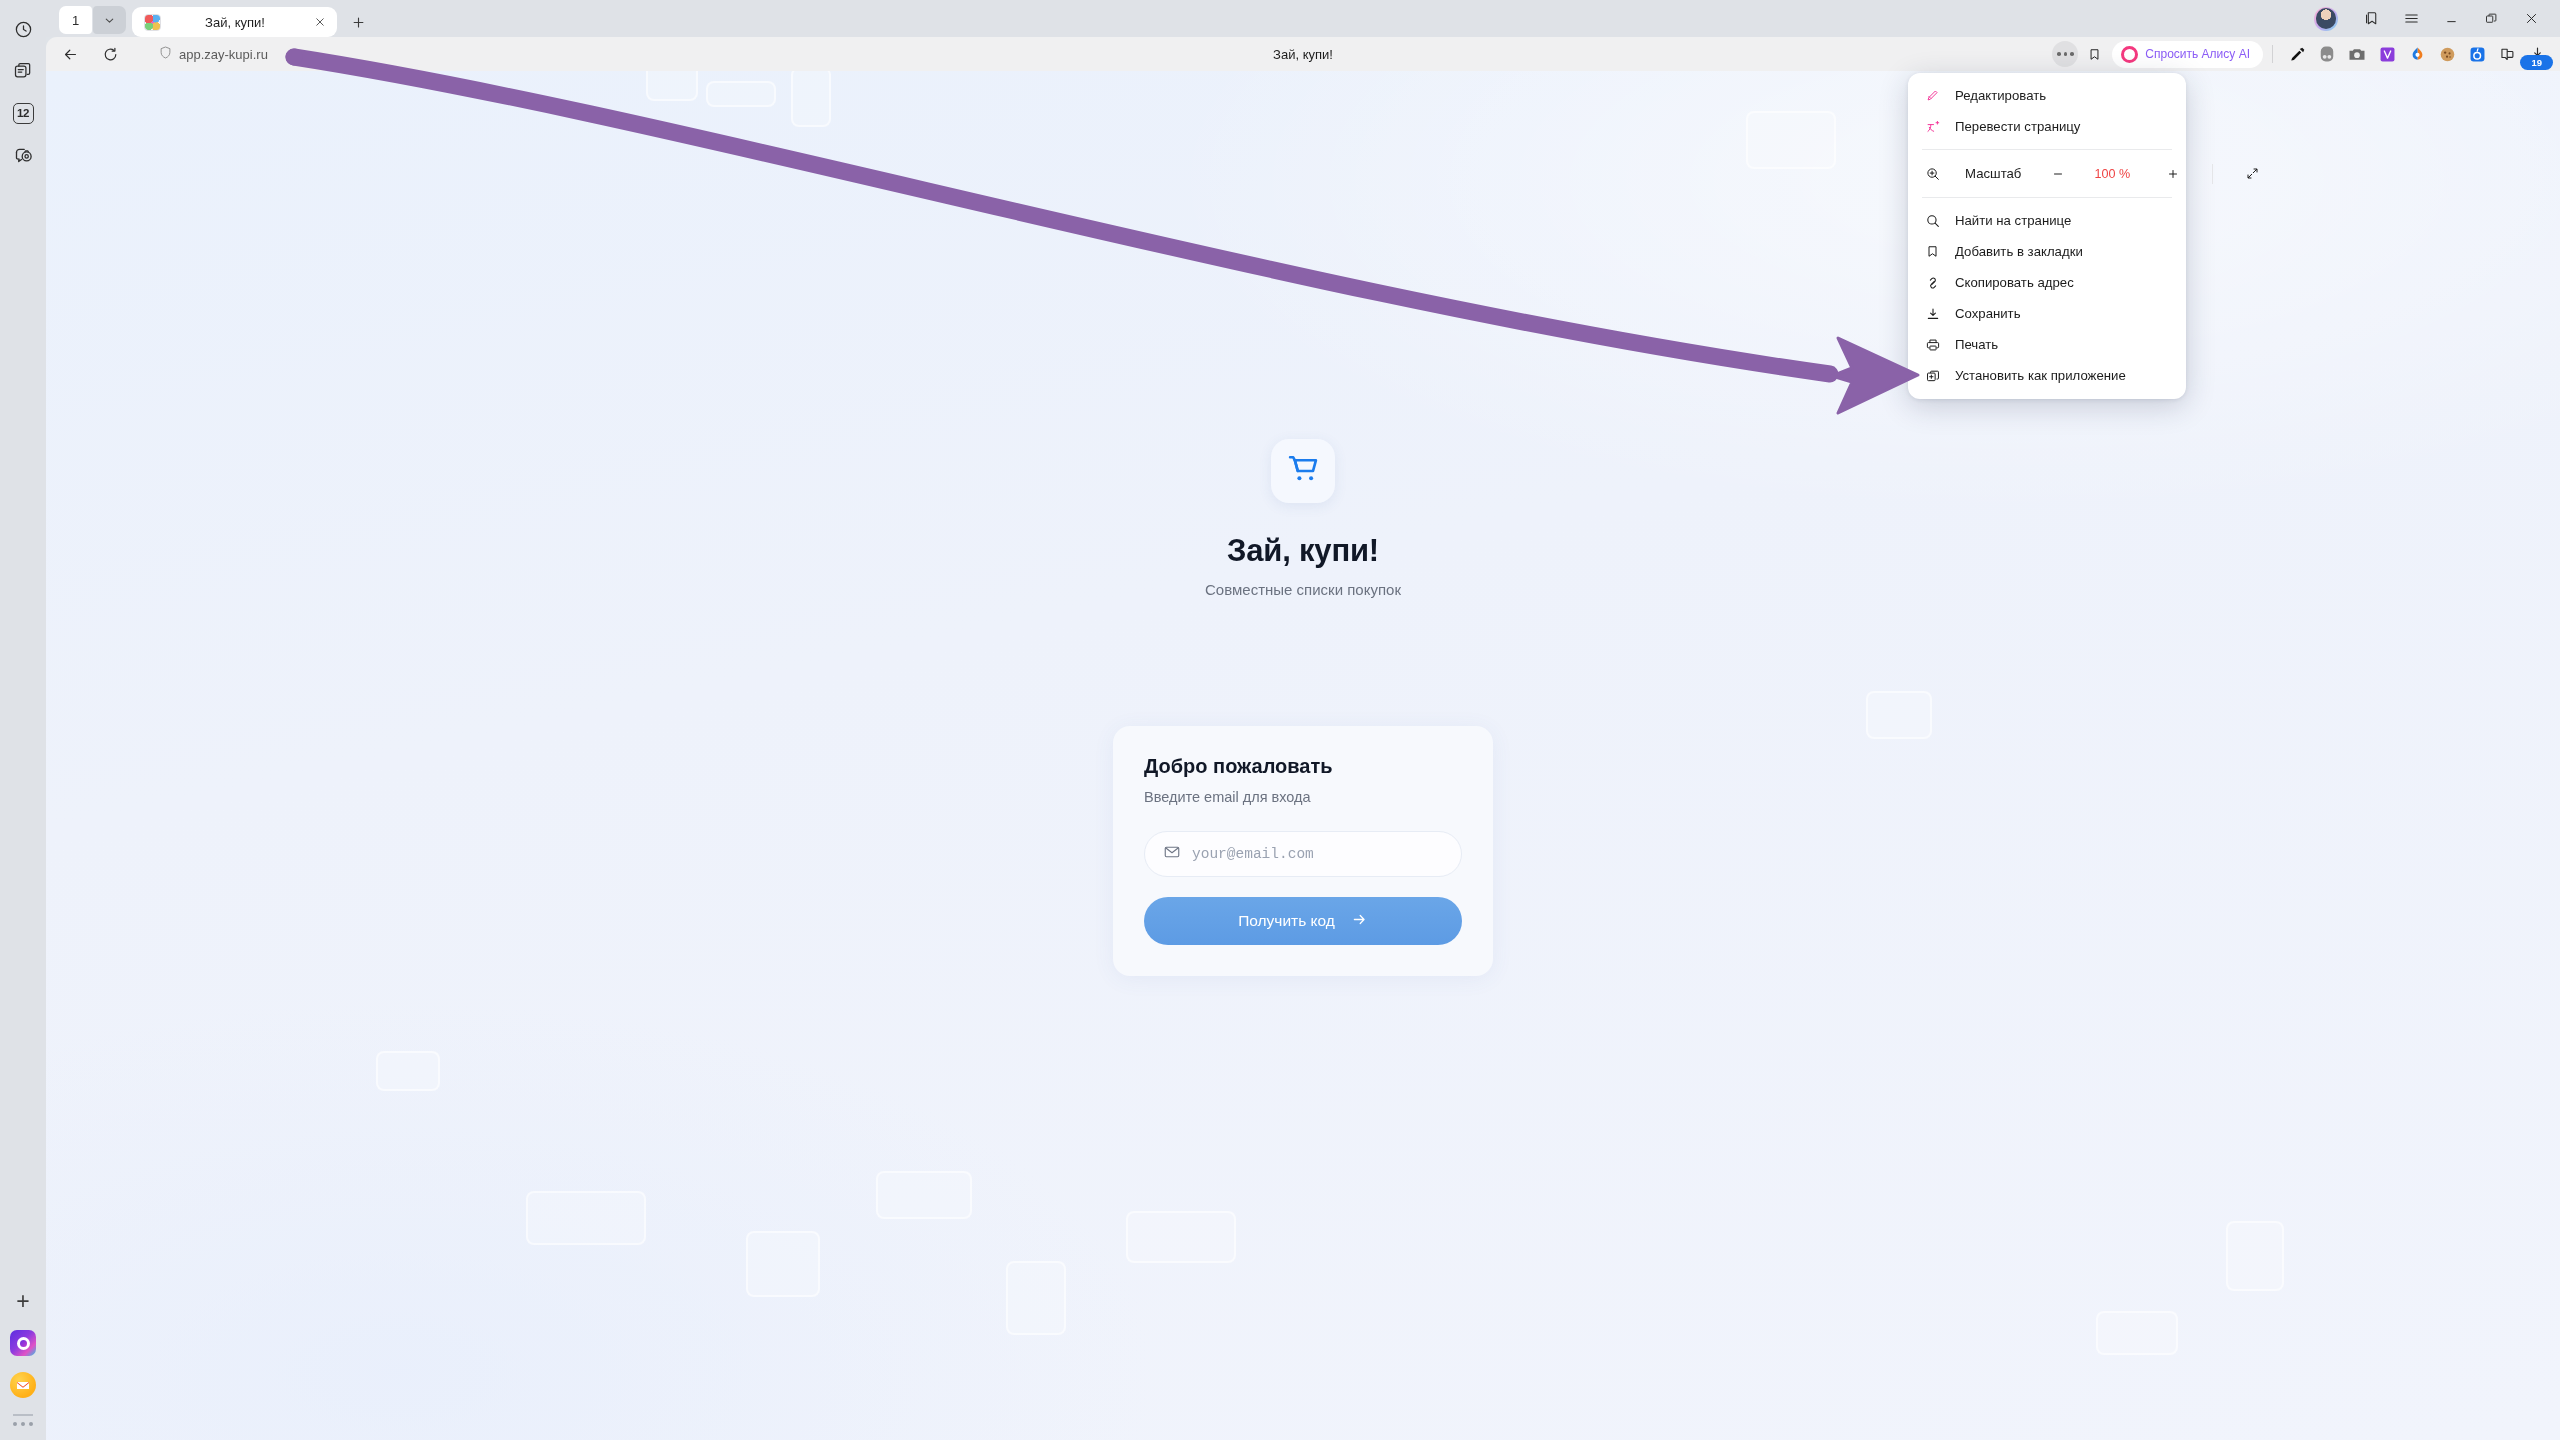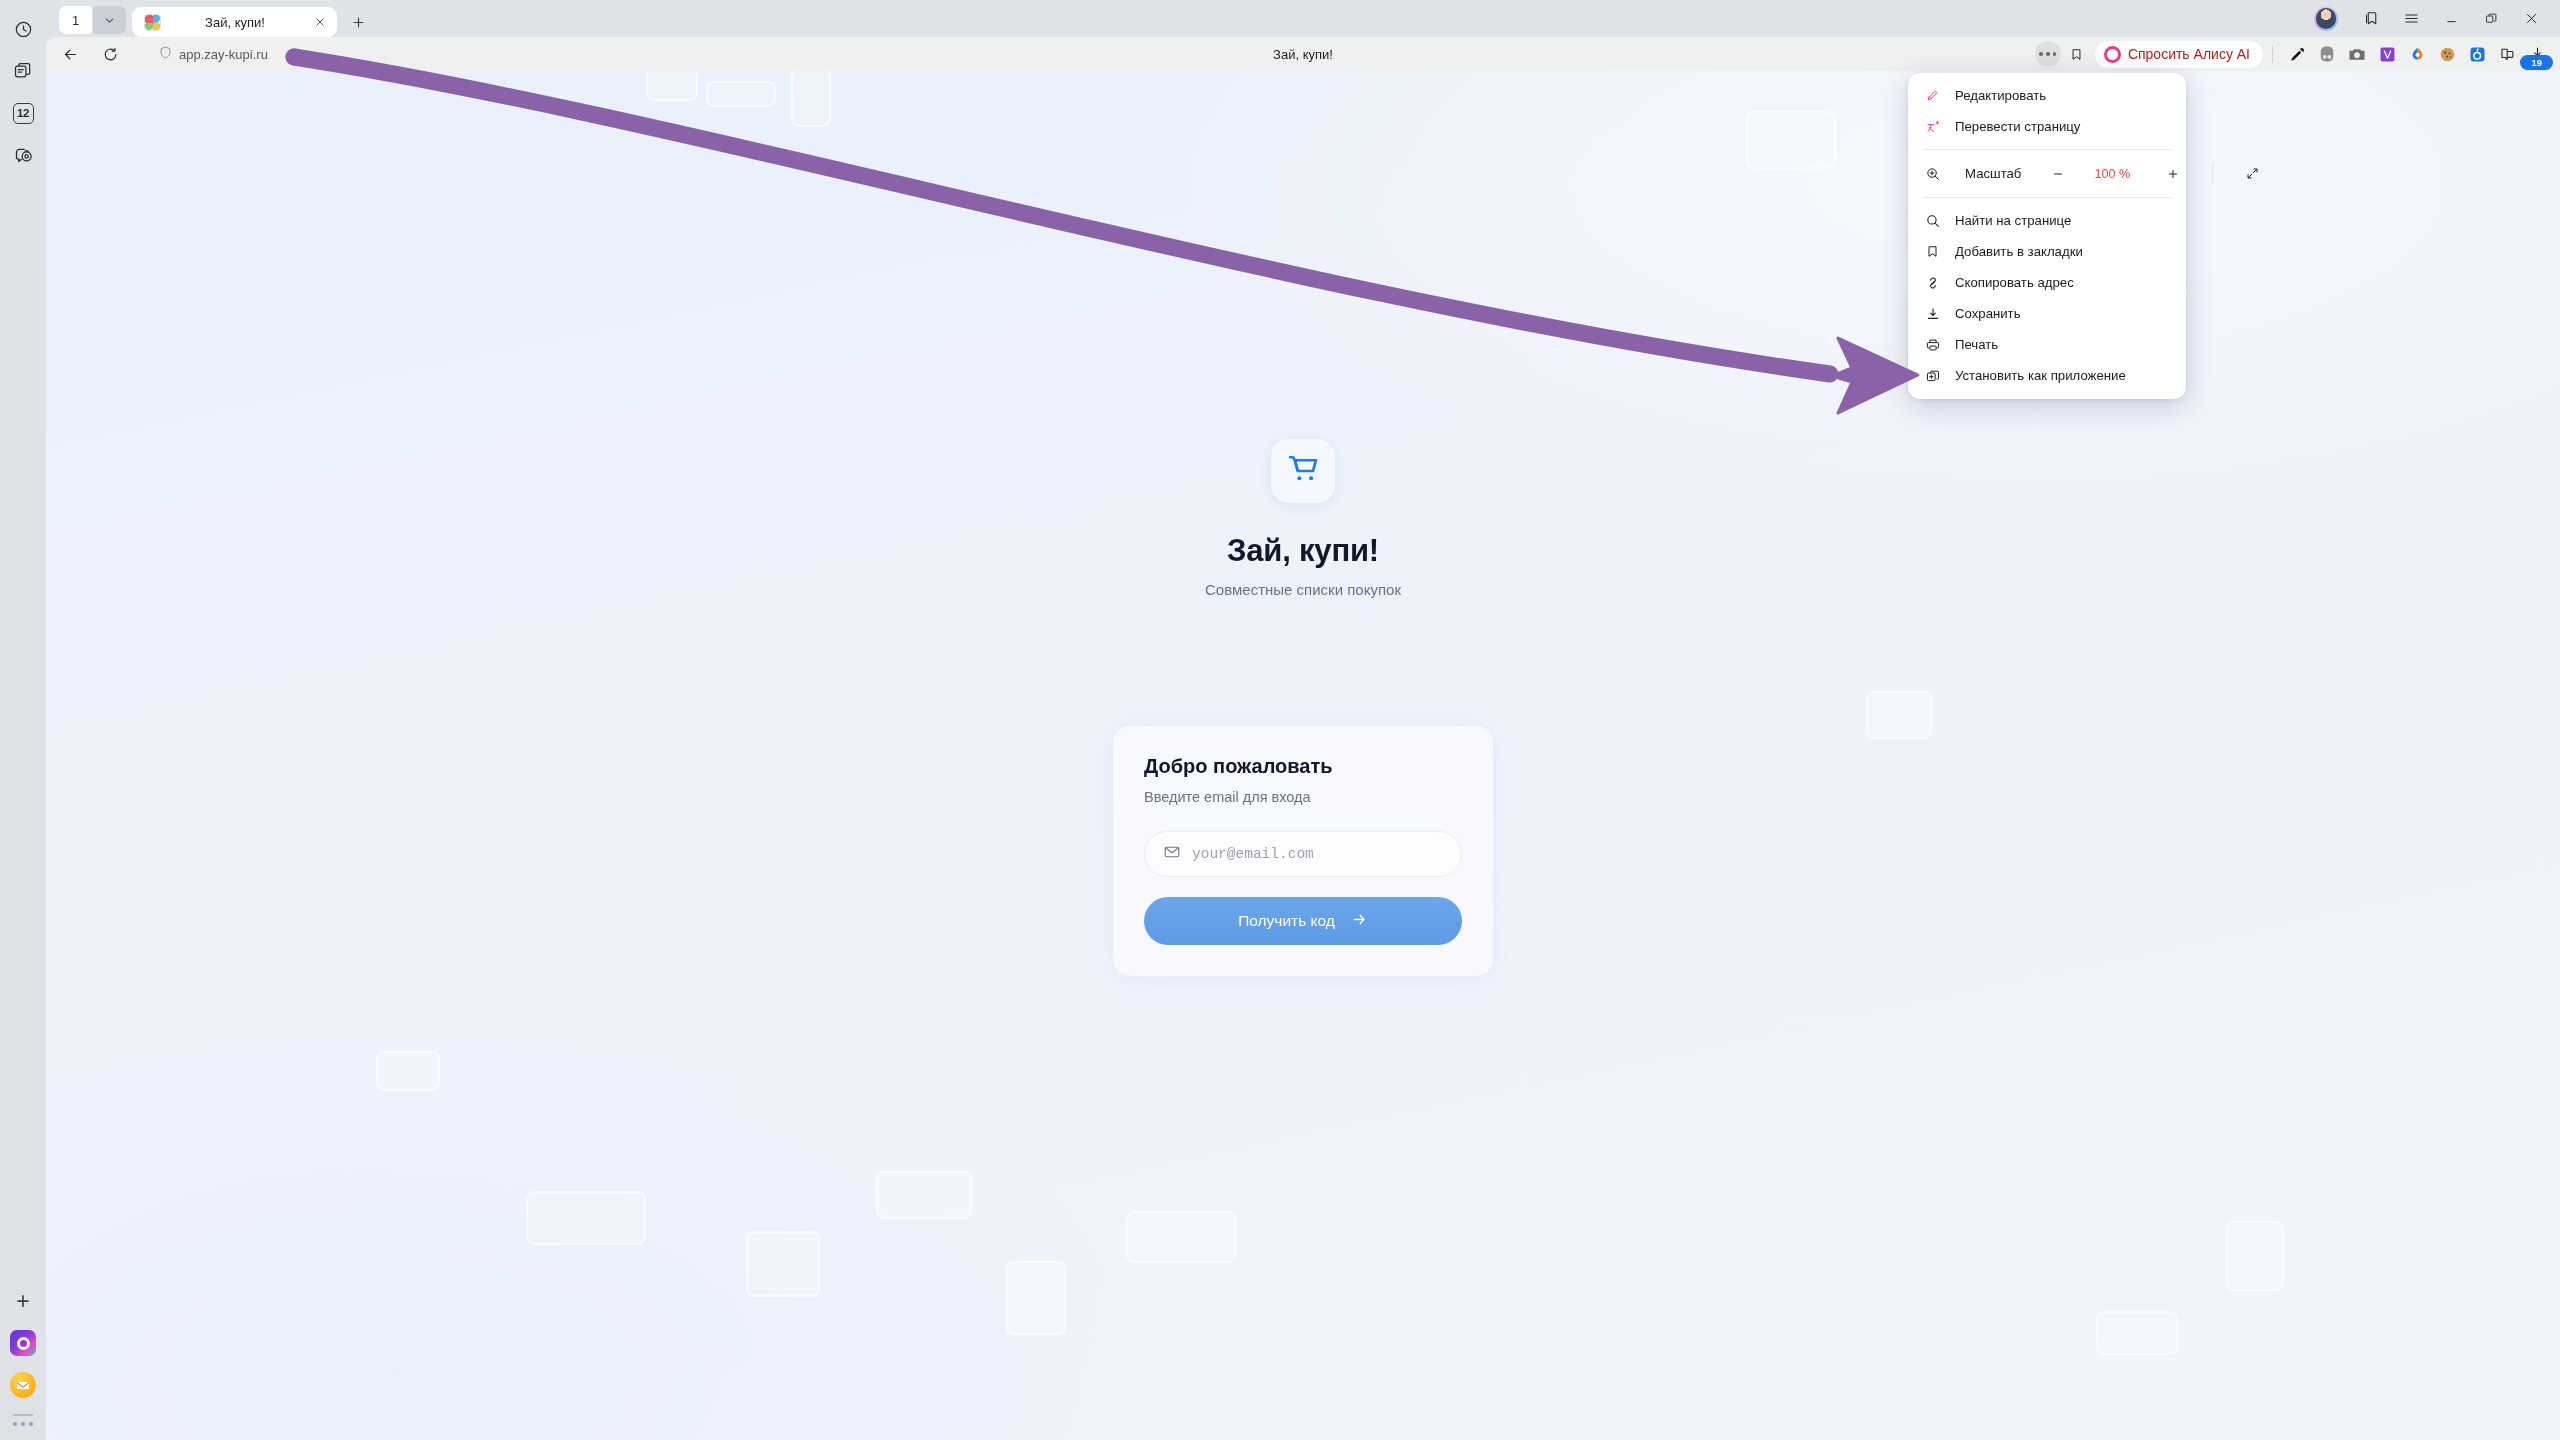--- a/index.html
+++ b/index.html
@@ -164,21 +164,21 @@
   }
   .alice-pill {
     height: 27px; background: #fff; border-radius: 14px; margin-left: 4px;
     display: flex; align-items: center; gap: 7px; padding: 0 13px 0 9px; cursor: pointer;
   }
   .alice-logo {
     width: 17px; height: 17px; border-radius: 50%;
     border: 3px solid #f4397f;
     box-sizing: border-box;
   }
-  .alice-pill span { font-size: 14px; color: #b91c1c; white-space: nowrap; }
+  .alice-pill span { font-size: 12px; color: #8b5cf6; white-space: nowrap; }
   .vsep { width: 1px; height: 18px; background: #d2d2d4; margin: 0 9px; }
   .ext-icon { width: 30px; height: 28px; display: flex; align-items: center; justify-content: center; cursor: pointer; position: relative; }
   .ext-badge {
     position: absolute; right: -1px; bottom: -2px;
     min-width: 15px; height: 15px; border-radius: 8px; background: #1a73e8;
     color: #fff; font-size: 9.5px; font-weight: 700;
     display: flex; align-items: center; justify-content: center; padding: 0 11px;
   }
 
   

